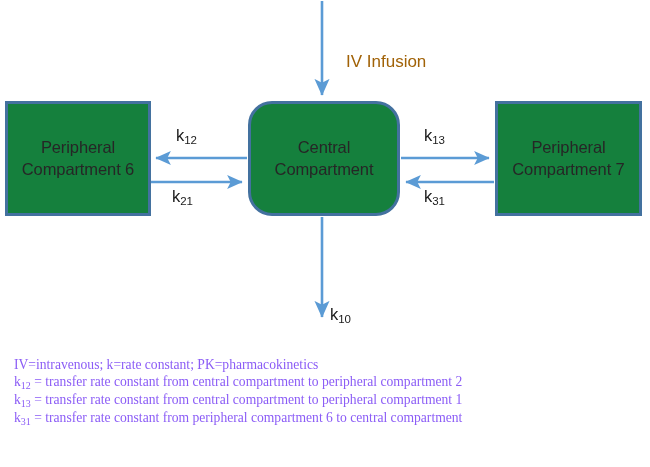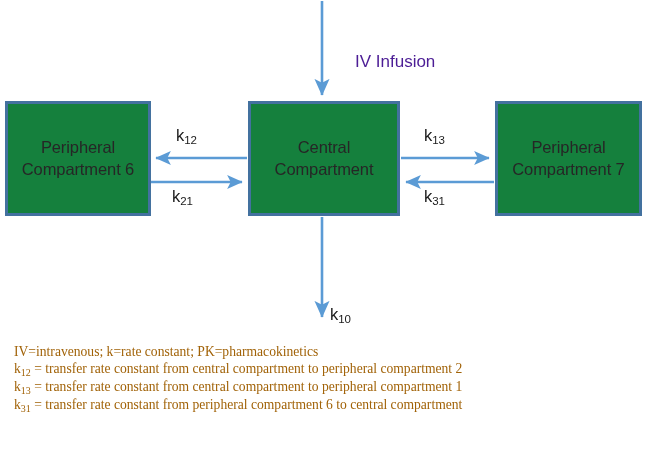--- a/index.html
+++ b/index.html
@@ -35,21 +35,21 @@
     text-align: center;
     line-height: 1.30;
     font-size: 16.5px;
     font-family: "Liberation Sans", sans-serif;
     color: #262626;
     letter-spacing: -0.1px;
   }
   .box .box-label { display: block; padding: 0 4px; }
 
   #box-periph2 { left: 5px;   top: 101px; width: 146px; height: 115px; }
-  #box-central { left: 248px; top: 101px; width: 152px; height: 115px; }
+  #box-central { left: 248px; top: 101px; width: 152px; height: 115px; border-radius: 24px; }
   #box-periph1 { left: 495px; top: 101px; width: 147px; height: 115px; }
 
   
   #arrows {
     position: absolute;
     left: 0; top: 0;
     width: 650px; height: 467px;
     pointer-events: none;
   }
 
@@ -71,38 +71,38 @@
   }
 
   #label-k12 { left: 176px; top: 127px; }
   #label-k21 { left: 164px; top: 188px; margin-left: 8px; }
   #label-k13 { left: 424px; top: 127px; }
   #label-k31 { left: 424px; top: 188px; }
   #label-k10 { left: 330px; top: 270px; margin-top: 36px; }
 
   #label-iv {
     position: absolute;
-    left: 355px;
+    left: 346px;
     top: 52px;
     font-family: "Liberation Sans", sans-serif;
     font-size: 17px;
-    color: #4c1d95;
+    color: #a16207;
     white-space: nowrap;
   }
 
   
   #caption {
     position: absolute;
     left: 14px;
-    top: 344px;
+    top: 357px;
     width: 628px;
     font-family: "Liberation Serif", serif;
     font-size: 13.6px;
     line-height: 16.9px;
-    color: #a16207;
+    color: #8b5cf6;
   }
   #caption .cap-line { white-space: nowrap; }
   #caption sub {
     font-size: 10px;
     vertical-align: baseline;
     position: relative;
     bottom: -3px;
   }
 </style>
 </head>

